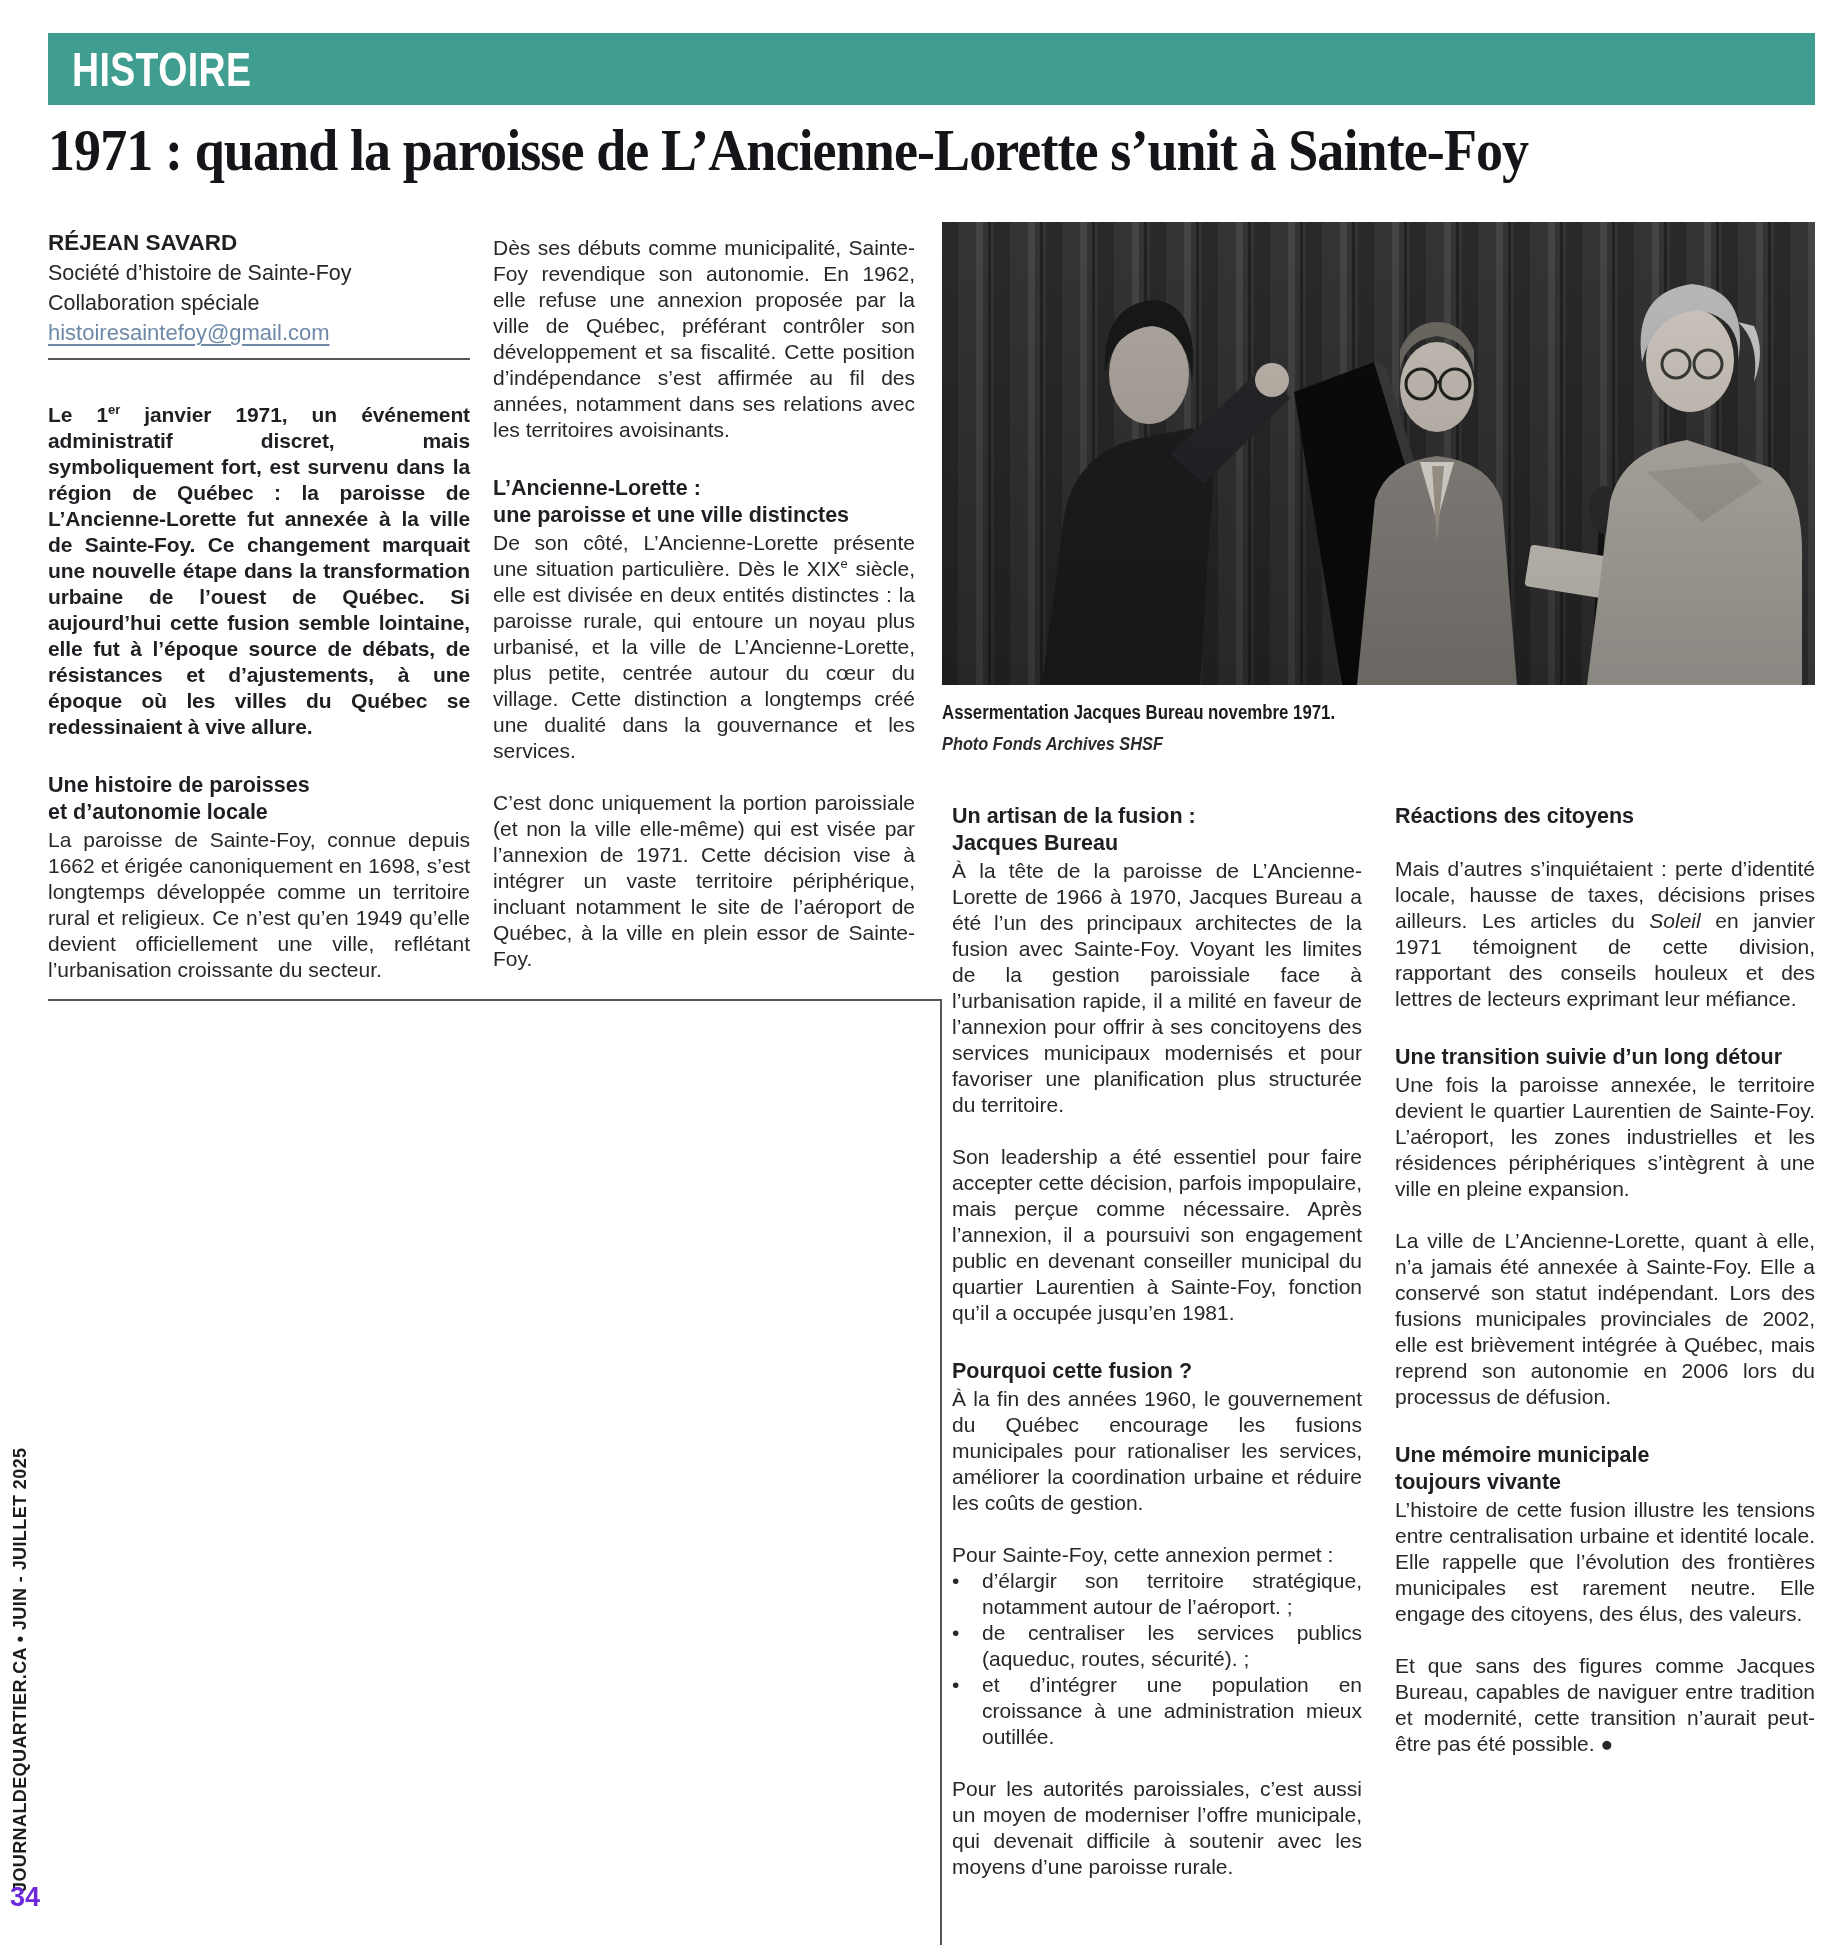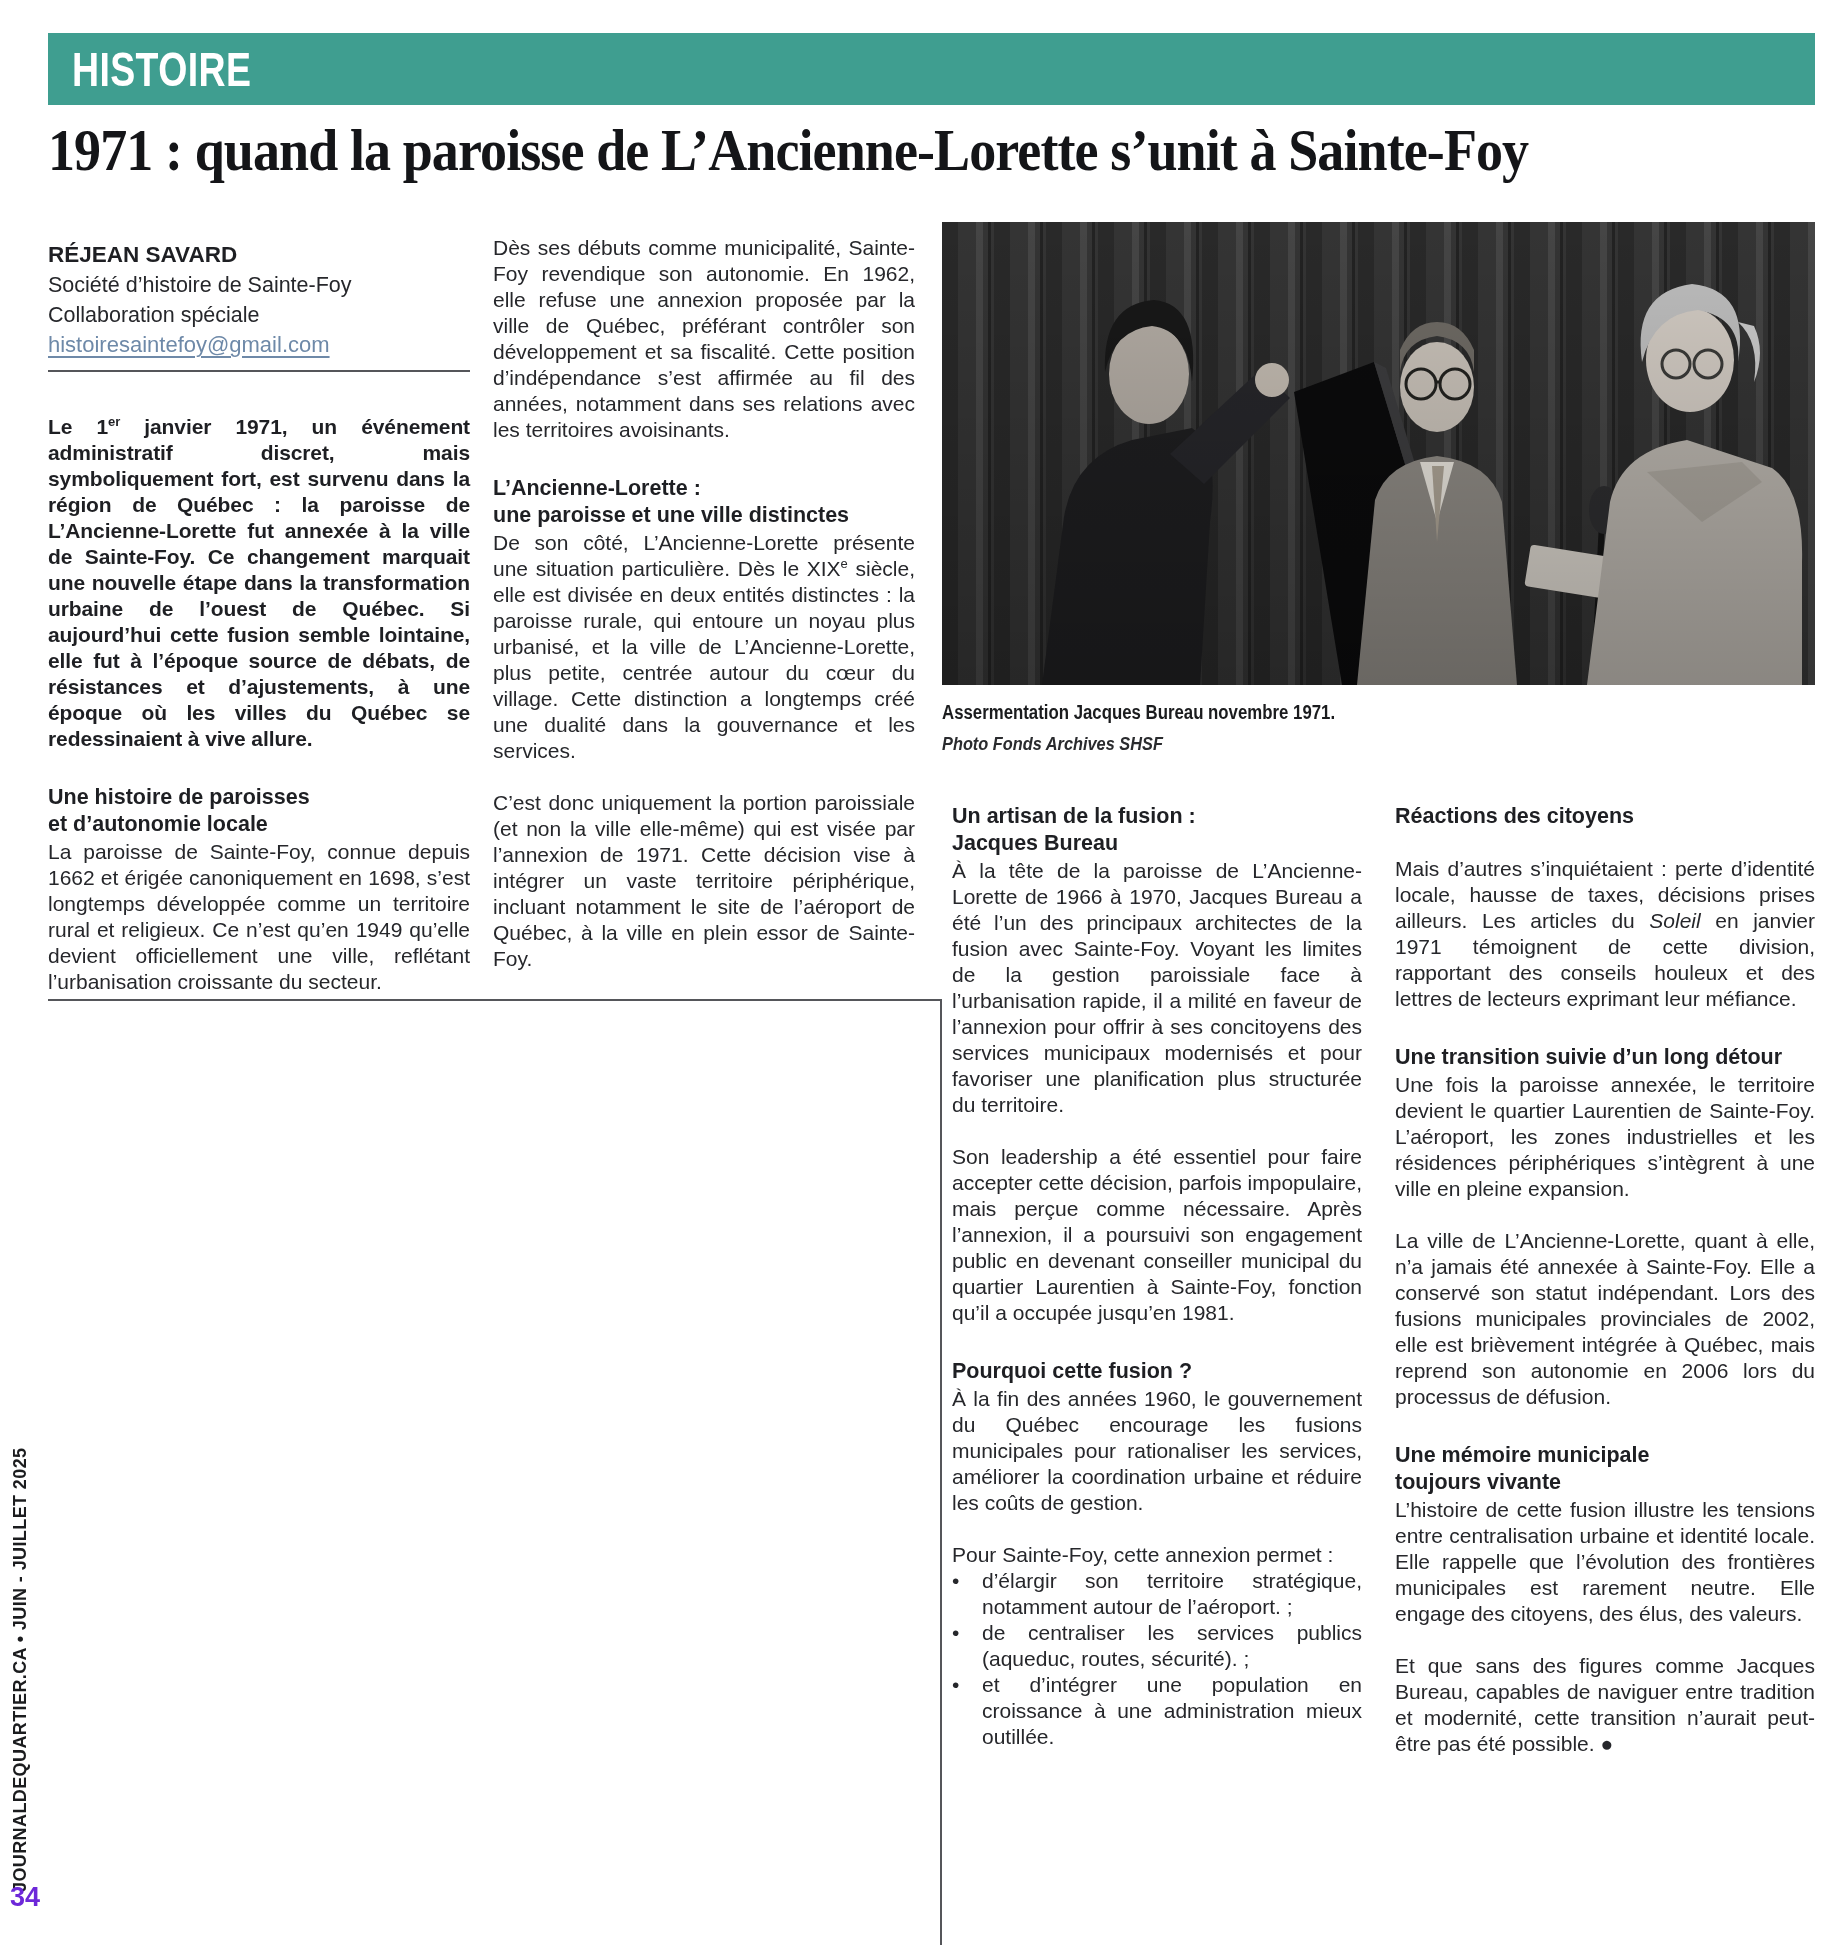--- a/index.html
+++ b/index.html
@@ -22,21 +22,21 @@
   }
   .headline-inner{display:inline-block;transform:scaleX(0.90);transform-origin:left center;letter-spacing:-1px;}
   
   .col{position:absolute;text-align:justify;}
   .col p{margin:0;font-size:21px;line-height:26px;hyphens:auto;}
   .sp{margin-top:26px !important;}
   h3.sec{margin:32px 0 0 0;font-size:21.5px;line-height:27px;font-weight:700;text-align:left;color:#1e1f23;}
   h3.sec + p{margin-top:1px;}
   sup.ord{font-size:0.62em;vertical-align:super;line-height:0;}
   .italic{font-style:italic;}
-  .col1{left:48px;top:240px;width:422px;}
+  .col1{left:48px;top:228px;width:422px;}
   .col2{left:493px;top:235px;width:422px;}
   .col3{left:952px;top:803px;width:410px;}
   .col4{left:1395px;top:803px;width:420px;}
   
   .byline{text-align:left;}
   .byline-author{font-weight:700;font-size:22.5px;line-height:30px;color:#1e1f23;}
   .byline-org,.byline-role{font-size:21.5px;line-height:30px;}
   .byline-email{
     display:inline-block;font-size:22px;line-height:30px;color:#6e89a8;
     text-decoration:underline;text-underline-offset:4px;cursor:pointer;
@@ -173,20 +173,21 @@
       <span class="bullet-text">d’élargir son territoire stratégique, notamment autour de l’aéroport. ;</span>
     </div>
     <div class="bullet-row">
       <span class="bullet-dot">•</span>
       <span class="bullet-text">de centraliser les services publics (aqueduc, routes, sécurité). ;</span>
     </div>
     <div class="bullet-row">
       <span class="bullet-dot">•</span>
       <span class="bullet-text">et d’intégrer une population en croissance à une administration mieux outillée.</span>
     </div>
+    <p class="sp">Pour les autorités paroissiales, c’est aussi un moyen de moderniser l’offre municipale, qui devenait difficile à soutenir avec les moyens d’une paroisse rurale.</p>
   </div>
 
   <div class="col col4">
     <h3 class="sec" style="margin-top:0;">Réactions des citoyens</h3>
     <p class="sp"><span>Mais d’autres s’inquiétaient : perte d’identité locale, hausse de taxes, décisions prises ailleurs. Les articles du </span><span class="italic">Soleil</span><span> en janvier 1971 témoignent de cette division, rapportant des conseils houleux et des lettres de lecteurs exprimant leur méfiance.</span></p>
     <h3 class="sec">Une transition suivie d’un long détour</h3>
     <p>Une fois la paroisse annexée, le territoire devient le quartier Laurentien de Sainte-Foy. L’aéroport, les zones industrielles et les résidences périphériques s’intègrent à une ville en pleine expansion.</p>
     <p class="sp">La ville de L’Ancienne-Lorette, quant à elle, n’a jamais été annexée à Sainte-Foy. Elle a conservé son statut indépendant. Lors des fusions municipales provinciales de 2002, elle est brièvement intégrée à Québec, mais reprend son autonomie en 2006 lors du processus de défusion.</p>
     <h3 class="sec"><span>Une mémoire municipale</span><br><span>toujours vivante</span></h3>
     <p>L’histoire de cette fusion illustre les tensions entre centralisation urbaine et identité locale. Elle rappelle que l’évolution des frontières municipales est rarement neutre. Elle engage des citoyens, des élus, des valeurs.</p>

